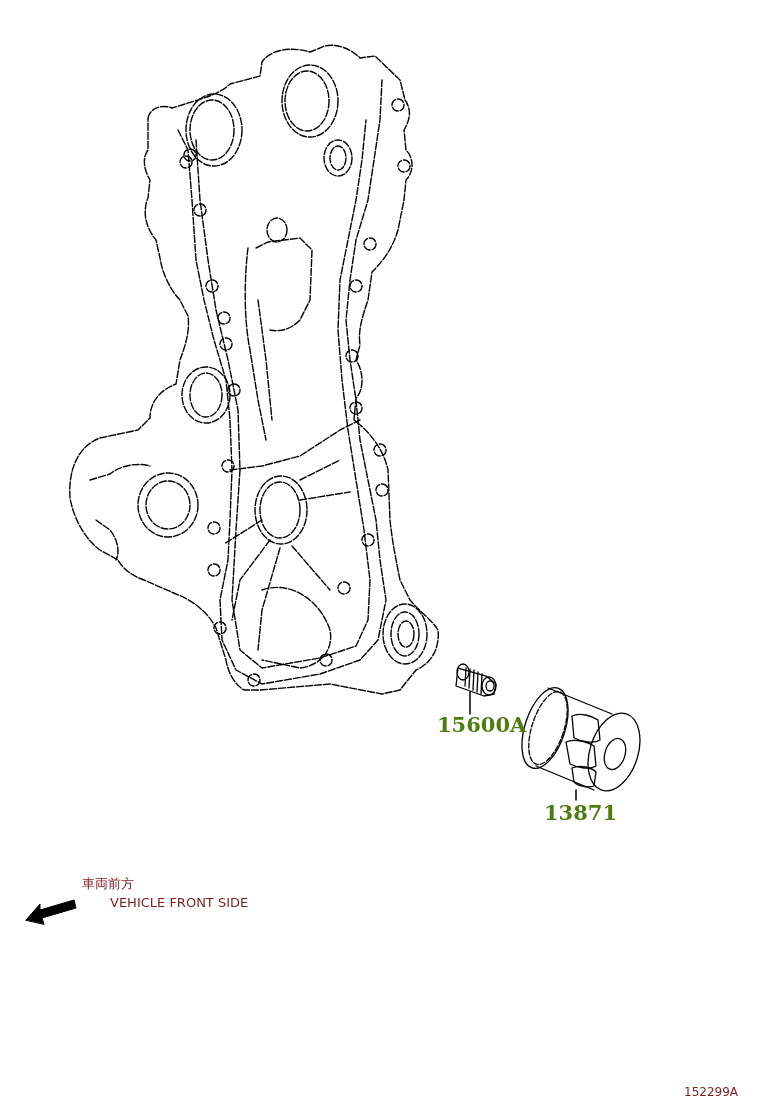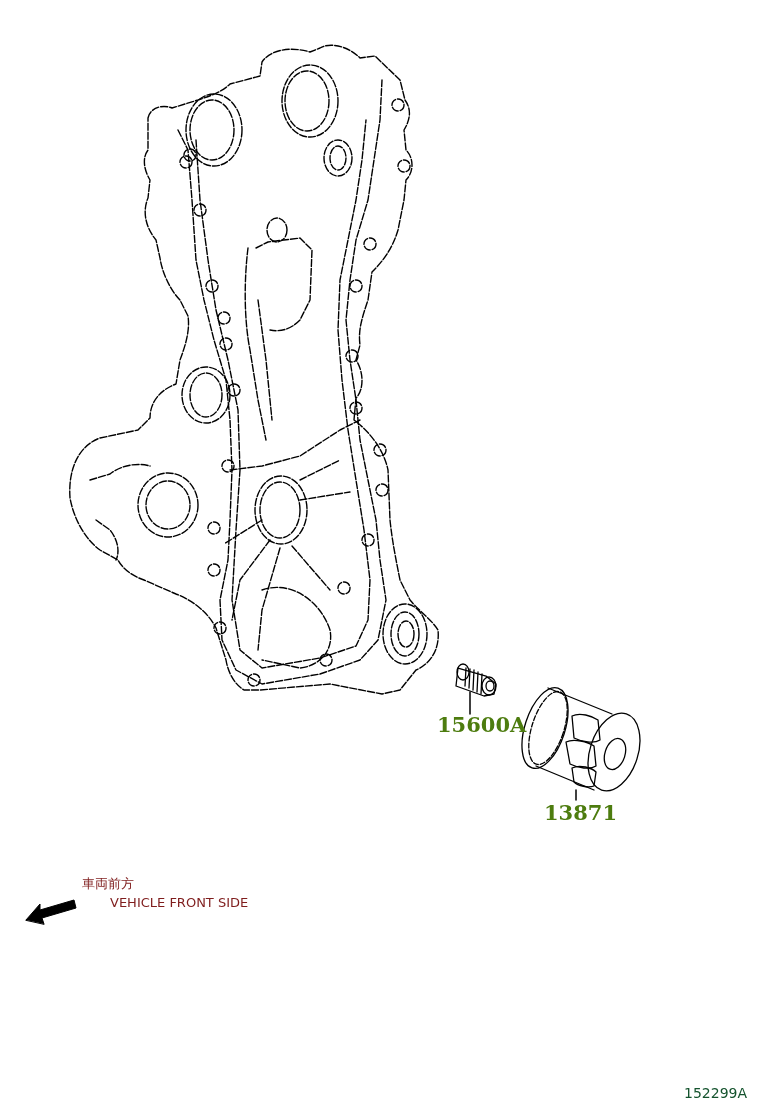--- a/index.html
+++ b/index.html
@@ -3,21 +3,21 @@
   <meta charset="utf-8">
   <style>
     html, body { margin: 0; padding: 0; background: #ffffff; }
     body { width: 760px; height: 1112px; position: relative; overflow: hidden; font-family: "Liberation Sans", sans-serif; }
     .diagram { position: absolute; left: 0; top: 0; width: 760px; height: 1112px; }
     .callout { position: absolute; font-family: "DejaVu Serif", "Liberation Serif", serif; font-weight: bold; font-size: 21px; color: #4d7c0f; letter-spacing: 0px; }
     #lbl-15600a { left: 437px; top: 712px; }
     #lbl-15601 { left: 544px; top: 800px; }
     .front-jp { position: absolute; left: 82px; top: 875px; font-size: 13px; color: #7f1d1d; font-family: "DejaVu Sans", sans-serif; }
     .front-en { position: absolute; left: 82px; top: 895px; font-size: 13px; color: #7f1d1d; font-family: "DejaVu Sans", sans-serif; margin-left: 28px; }
-    .fig-id { position: absolute; left: 684px; top: 1085px; font-size: 14px; color: #14532d; font-family: "DejaVu Sans", sans-serif; }
+    .fig-id { position: absolute; left: 684px; top: 1085px; font-size: 12px; color: #7f1d1d; font-family: "DejaVu Sans", sans-serif; }
   </style>
 </head>
 <body>
 
 <svg class="diagram" viewBox="0 0 760 1112" xmlns="http://www.w3.org/2000/svg">
   <g fill="none" stroke="#000" stroke-width="1.4" stroke-linejoin="round" stroke-linecap="round">
 
     <g stroke-dasharray="7 2">
 
       <path d="M148,118 C150,108 162,104 172,108 L198,100 C210,96 222,92 230,84 L260,76 L262,62 C270,50 290,46 310,52 L320,48 C330,42 348,46 360,58 L375,56 L400,80 L405,100 C412,110 410,120 404,130 L406,150 C414,158 414,172 406,180 L404,200 L398,230 C392,250 382,262 372,272 L368,300 C362,318 358,330 360,345 L356,360 C364,372 364,390 356,398 L354,420 C370,432 384,450 388,470 L390,520 C392,540 396,560 400,580 L410,600 C420,612 432,620 438,630 C440,650 430,664 416,670 L400,690 L382,694 L330,684 L260,690 L244,690 C234,684 228,672 226,660 L216,628 C208,612 192,600 176,594 L144,580 C132,576 122,568 118,560 L100,550 C86,540 74,520 70,498 C68,470 78,446 100,438 L138,430 L150,418 C150,402 160,390 176,384 L180,360 C186,344 190,330 188,316 L180,300 C170,290 162,272 160,258 L156,240 C146,228 142,212 148,198 L150,180 C144,170 142,158 148,150 Z"></path>

